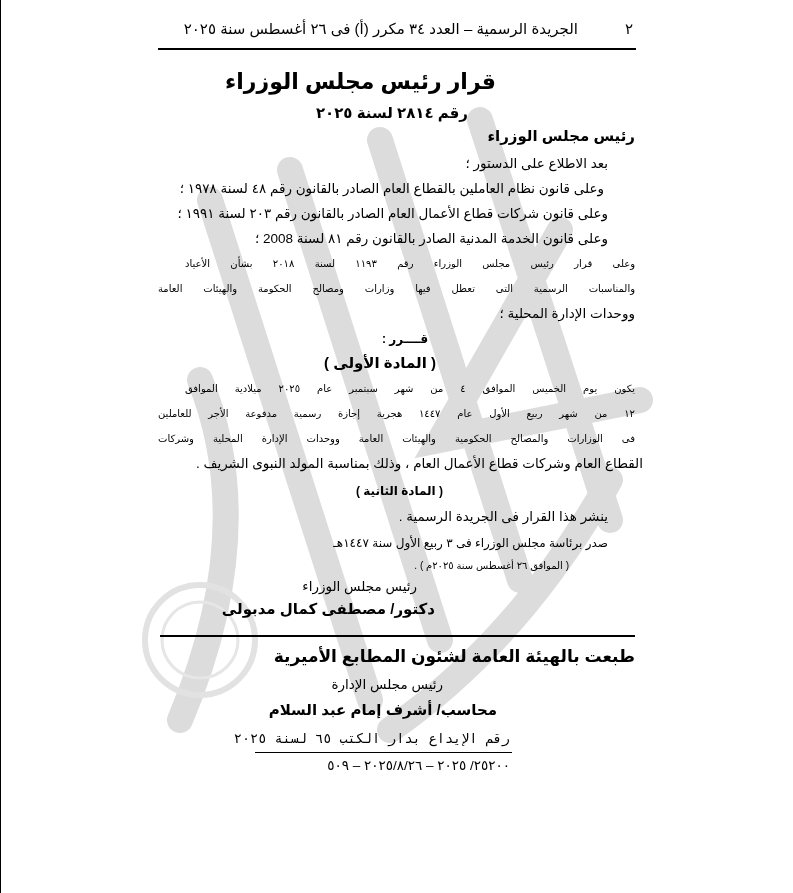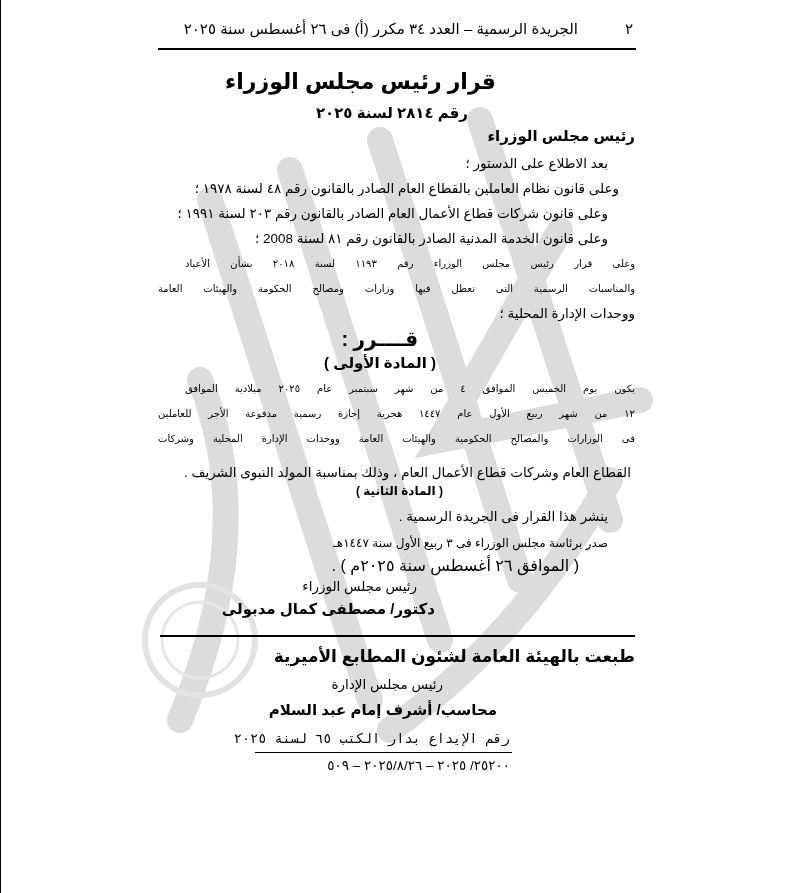--- a/index.html
+++ b/index.html
@@ -37,40 +37,40 @@
 
   <div class="t" style="right:160px; top:20px; font-size:15px;">٢</div>
   <div class="t" style="right:215px; top:20px; font-size:15px;">الجريدة الرسمية – العدد ٣٤ مكرر (أ) فى ٢٦ أغسطس سنة ٢٠٢٥</div>
   <div class="hr" style="left:158px; width:478px; top:48px;"></div>
 
   <div class="t bold" style="right:297px; top:69px; font-size:22px; line-height:26px;">قرار رئيس مجلس الوزراء</div>
   <div class="t bold" style="right:325px; top:104px; font-size:15px;">رقم ٢٨١٤ لسنة ٢٠٢٥</div>
   <div class="t bold" style="right:158px; top:127px; font-size:15px;">رئيس مجلس الوزراء</div>
 
   <div class="t" style="right:185px; top:155px;">بعد الاطلاع على الدستور ؛</div>
-  <div class="t" style="right:174px; top:180px;text-align:center;">وعلى قانون نظام العاملين بالقطاع العام الصادر بالقانون رقم ٤٨ لسنة ١٩٧٨ ؛</div>
+  <div class="t" style="right:189px; top:180px;text-align:center;">وعلى قانون نظام العاملين بالقطاع العام الصادر بالقانون رقم ٤٨ لسنة ١٩٧٨ ؛</div>
   <div class="t" style="right:185px; top:205px;">وعلى قانون شركات قطاع الأعمال العام الصادر بالقانون رقم ٢٠٣ لسنة ١٩٩١ ؛</div>
   <div class="t" style="right:185px; top:230px;">وعلى قانون الخدمة المدنية الصادر بالقانون رقم ٨١ لسنة 2008 ؛</div>
   <div class="just" style="right:158px; width:450px; top:255px;">وعلى قرار رئيس مجلس الوزراء رقم ١١٩٣ لسنة ٢٠١٨ بشأن الأعياد</div>
   <div class="just" style="right:158px; width:477px; top:280px;">والمناسبات الرسمية التى تعطل فيها وزارات ومصالح الحكومة والهيئات العامة</div>
   <div class="t" style="right:158px; top:305px;">ووحدات الإدارة المحلية ؛</div>
 
-  <div class="t bold" style="right:375px; top:330px; font-size:20px;">قــــرر :</div>
+  <div class="t bold" style="right:365px; top:330px; font-size:12px;">قــــرر :</div>
 
   <div class="t bold" style="right:357px; top:354px; font-size:15px;">( المادة الأولى )</div>
   <div class="just" style="right:158px; width:450px; top:380px;">يكون يوم الخميس الموافق ٤ من شهر سبتمبر عام ٢٠٢٥ ميلادية الموافق</div>
   <div class="just" style="right:158px; width:477px; top:405px;">١٢ من شهر ربيع الأول عام ١٤٤٧ هجرية إجازة رسمية مدفوعة الأجر للعاملين</div>
   <div class="just" style="right:158px; width:477px; top:430px;">فى الوزارات والمصالح الحكومية والهيئات العامة ووحدات الإدارة المحلية وشركات</div>
-  <div class="t" style="right:162px; top:455px;margin-top:9px;">القطاع العام وشركات قطاع الأعمال العام ، وذلك بمناسبة المولد النبوى الشريف .</div>
+  <div class="t" style="right:150px; top:455px;">القطاع العام وشركات قطاع الأعمال العام ، وذلك بمناسبة المولد النبوى الشريف .</div>
 
   <div class="t bold" style="right:350px; top:482px; font-size:12px;">( المادة الثانية )</div>
   <div class="t" style="right:185px; top:508px;">ينشر هذا القرار فى الجريدة الرسمية .</div>
 
   <div class="t" style="right:185px; top:534px; font-size:12px;">صدر برئاسة مجلس الوزراء فى ٣ ربيع الأول سنة ١٤٤٧هـ</div>
-  <div class="t" style="right:214px; top:557px; font-size:16px;">( الموافق ٢٦ أغسطس سنة ٢٠٢٥م ) .</div>
+  <div class="t" style="right:224px; top:557px; font-size:10px;">( الموافق ٢٦ أغسطس سنة ٢٠٢٥م ) .</div>
 
   <div class="t" style="right:376px; top:578px;">رئيس مجلس الوزراء</div>
   <div class="t bold" style="right:358px; top:600px; font-size:15px;">دكتور/ مصطفى كمال مدبولى</div>
 
   <div class="hr" style="left:160px; width:475px; top:635px;"></div>
 
   <div class="t bold" style="right:158px; top:646px; font-size:17px; line-height:22px;">طبعت بالهيئة العامة لشئون المطابع الأميرية</div>
   <div class="t" style="right:350px; top:676px;text-align:center;">رئيس مجلس الإدارة</div>
   <div class="t bold" style="right:296px; top:701px; font-size:15px;">محاسب/ أشرف إمام عبد السلام</div>
   <div class="t" style="right:283px; top:731px;font-family:Liberation Mono, monospace;">رقم الإيداع بدار الكتب ٦٥ لسنة ٢٠٢٥</div>

